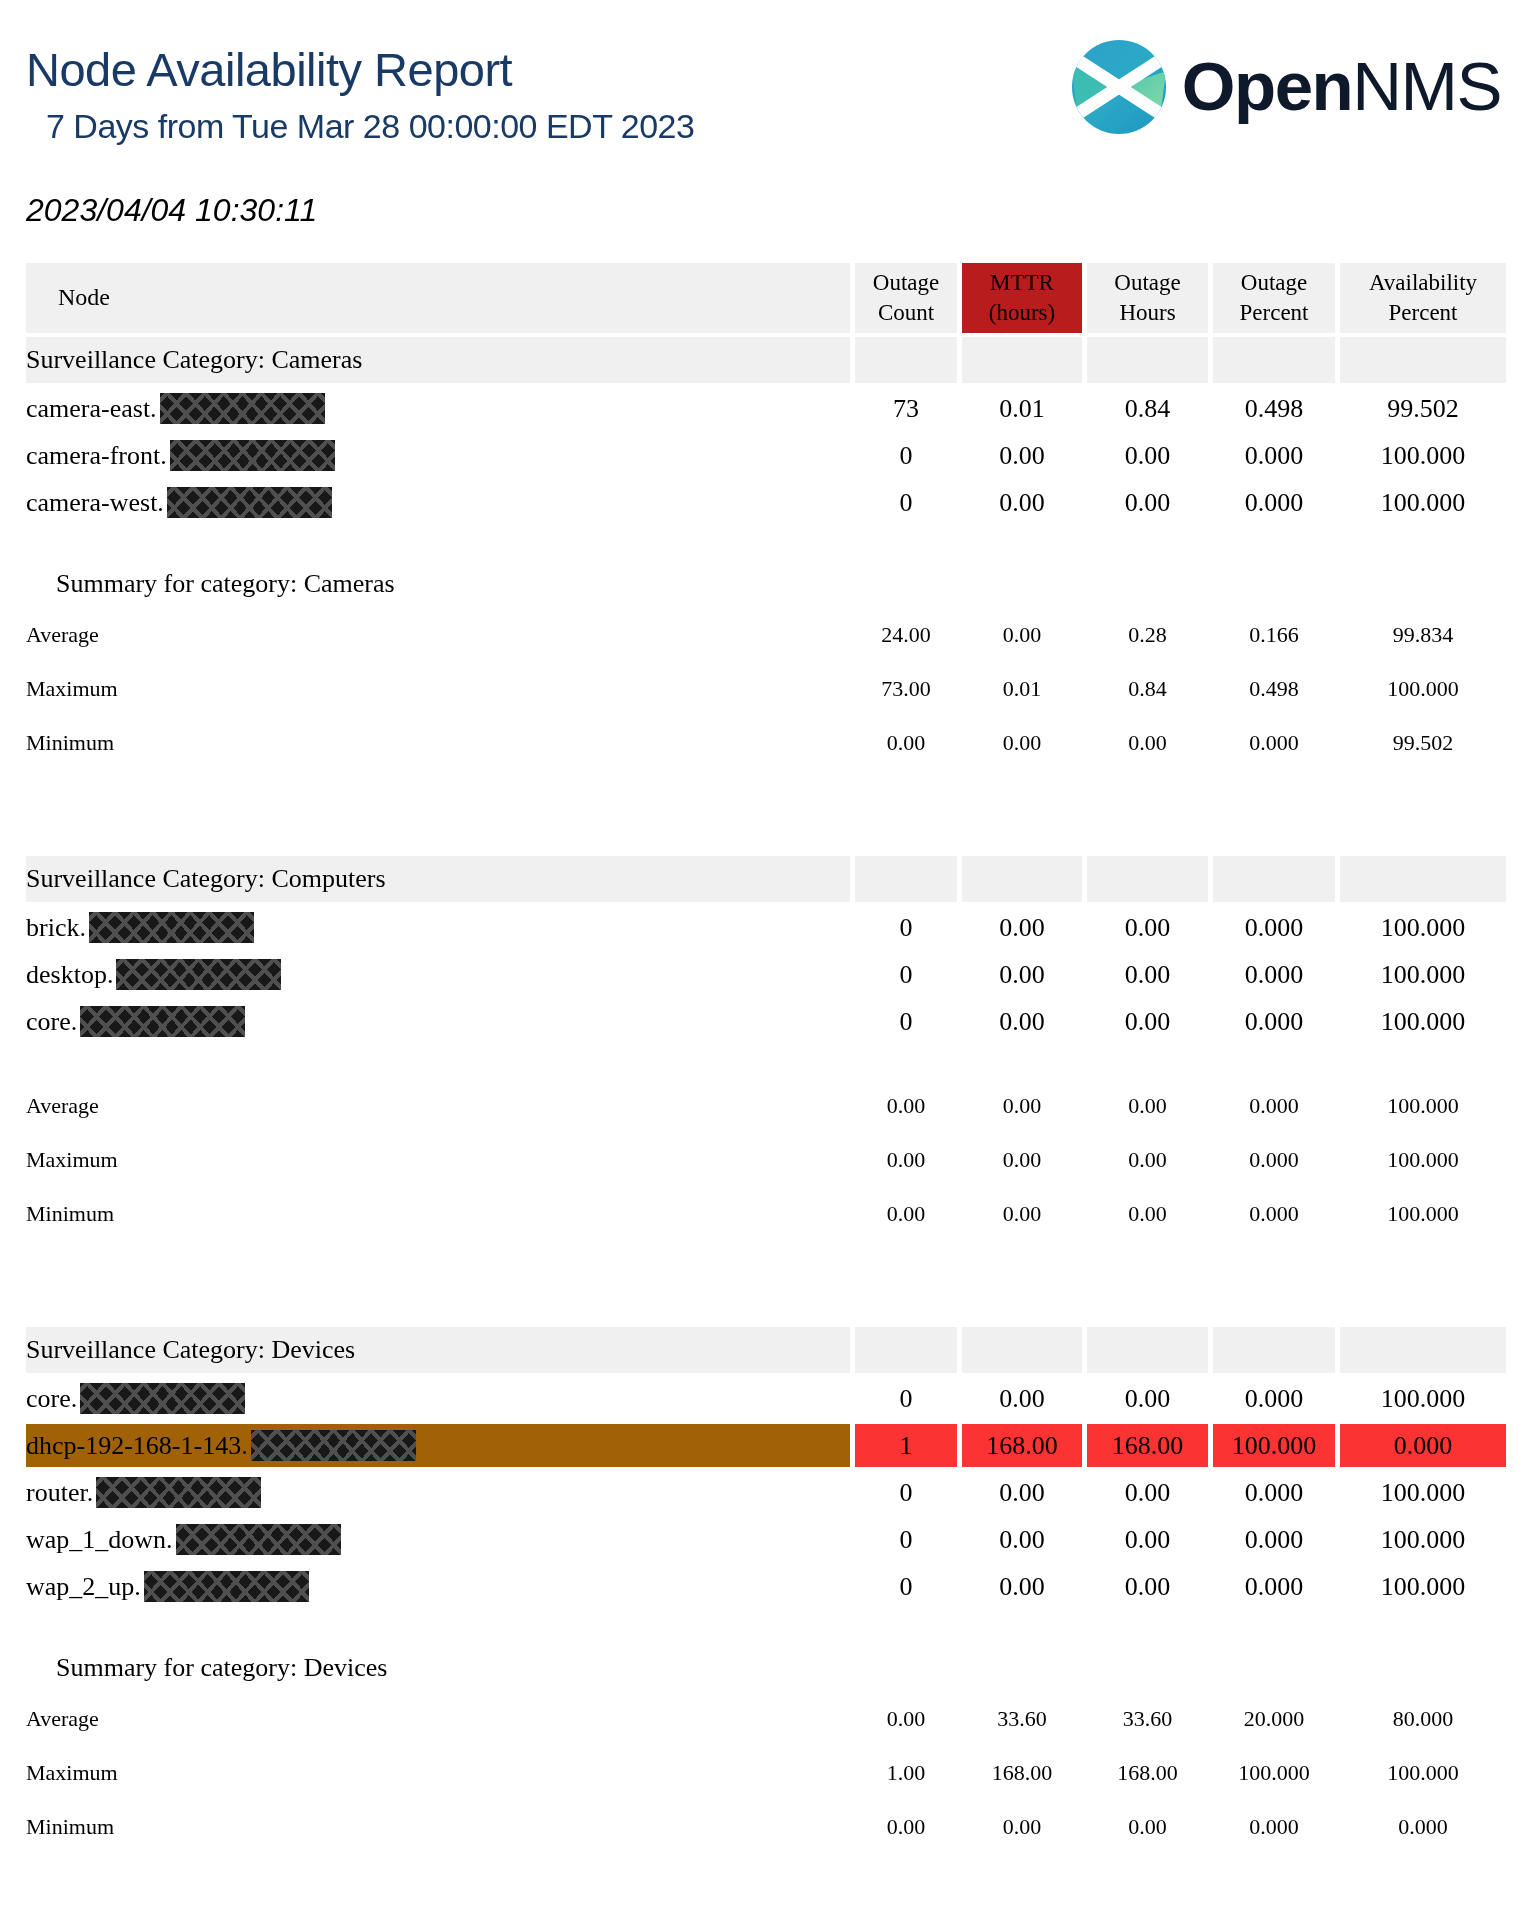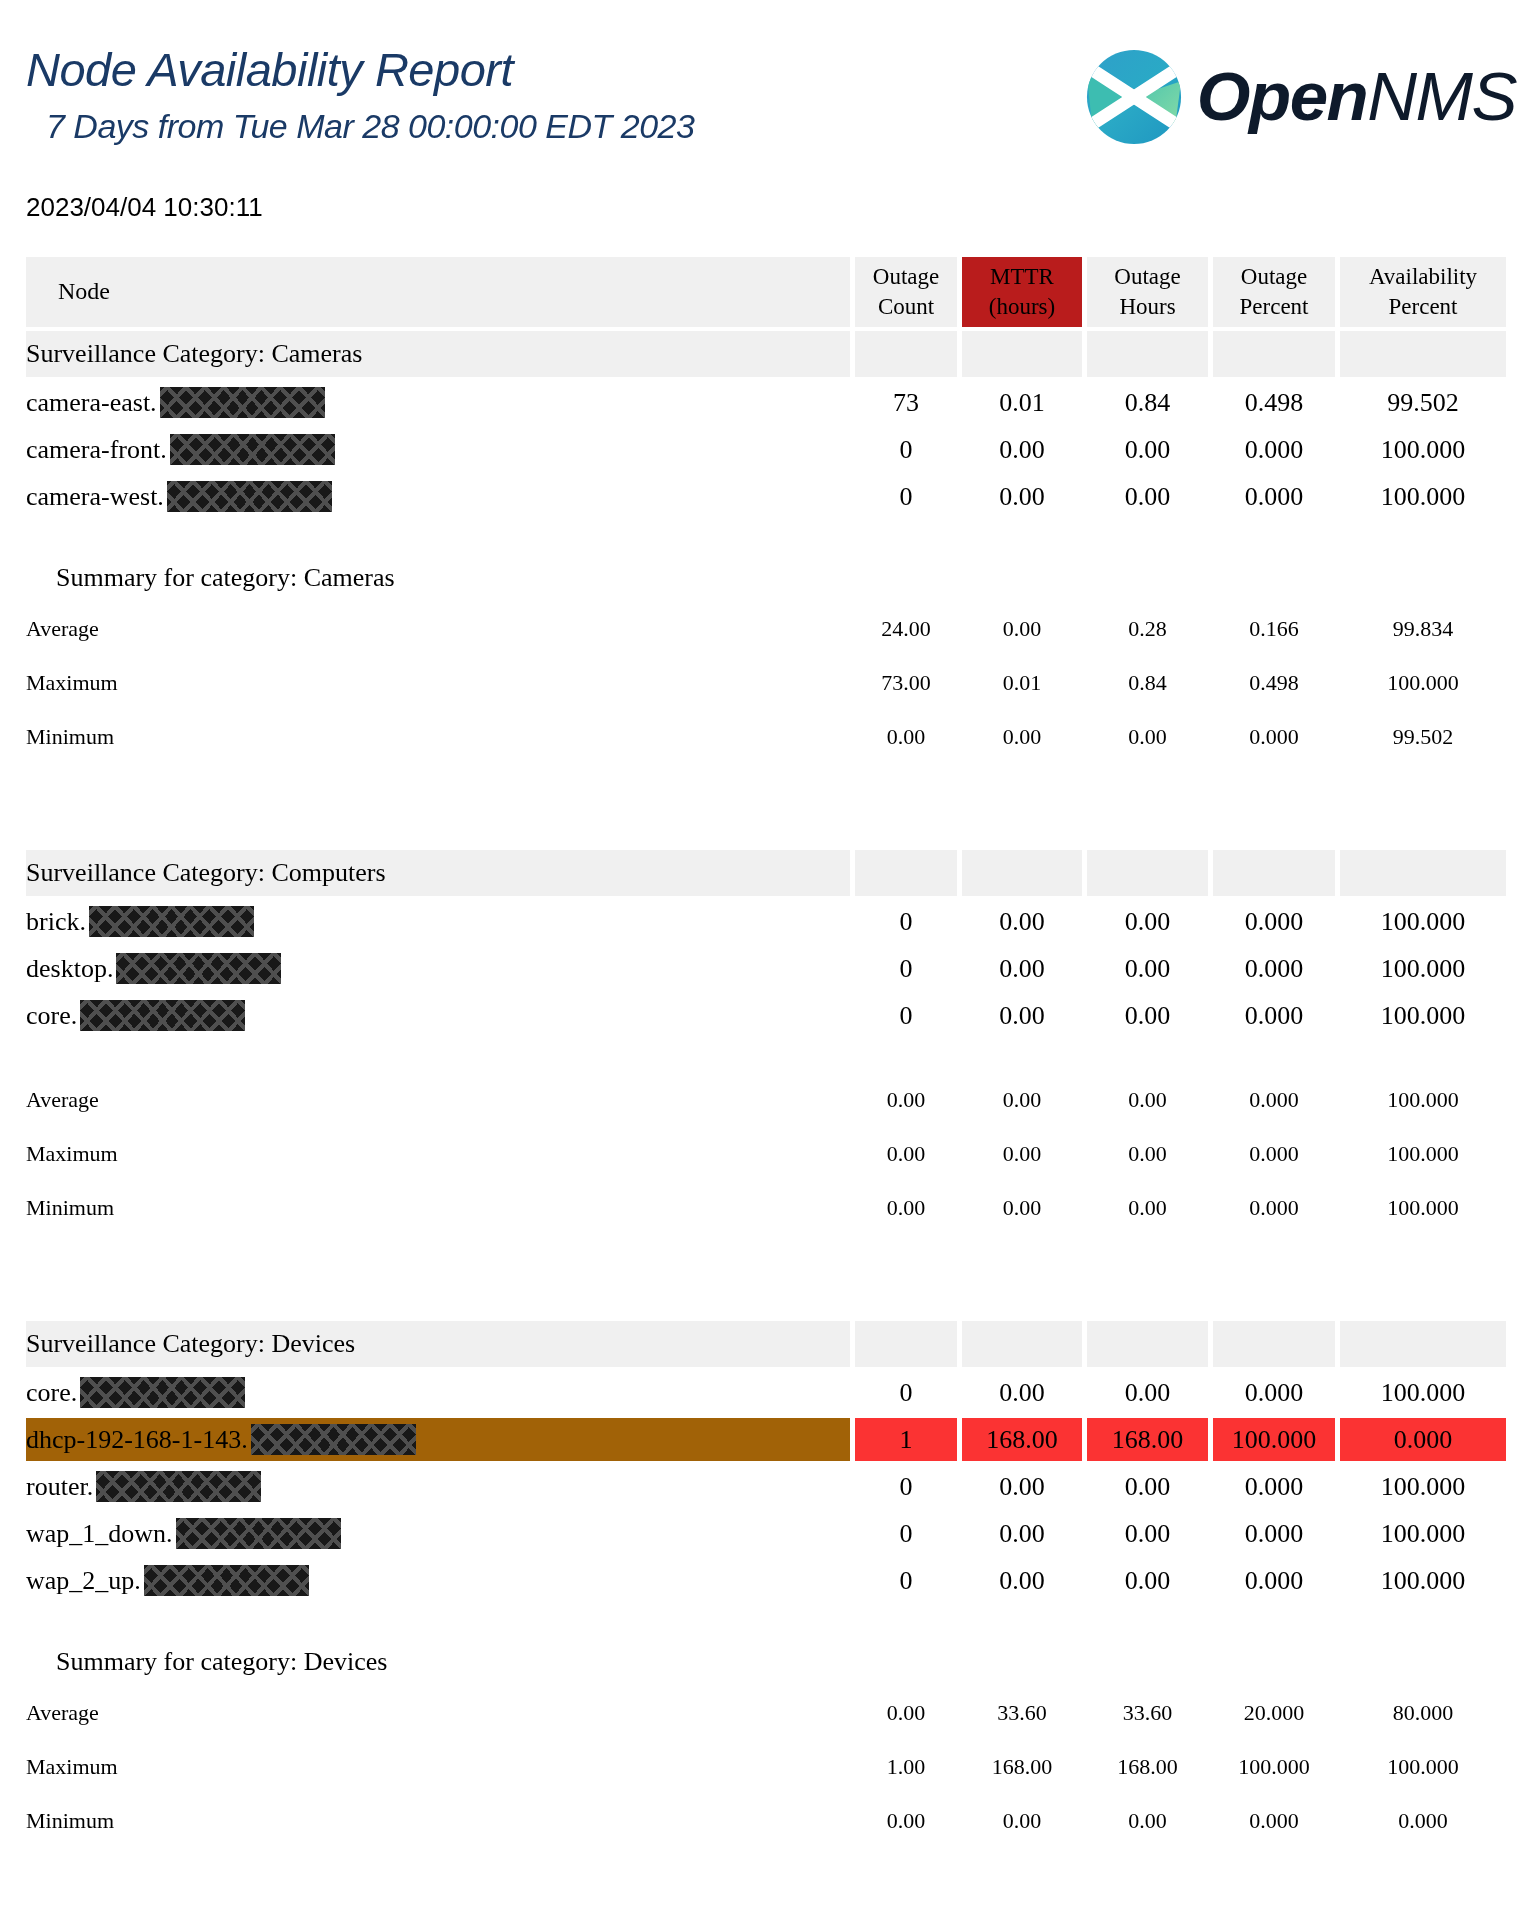--- a/index.html
+++ b/index.html
@@ -6,33 +6,32 @@
   .page{
     position:relative;
     width:1526px;height:1912px;
     background:#ffffff;
     font-family:"Liberation Sans", sans-serif;
     color:#000;
     overflow:hidden;
   }
   
   .header{
-    display:flex;justify-content:space-between;align-items:flex-end;
-    padding:26px 10px 0 26px;
-    font-style:italic;
+    display:flex;justify-content:space-between;align-items:center;
+    padding:26px 25px 0 26px;
   }
   .titles h1{
     font-size:47px;font-weight:400;letter-spacing:-0.5px;
     margin:16px 0 10px 0;
   }
   .titles .subtitle{
     font-size:34px;font-weight:400;margin:0;letter-spacing:-0.5px;
   }
   .timestamp{
-    font-size:26px;margin:46px 0 0 26px;color:#000;
+    font-size:32px;margin:46px 0 0 26px;color:#000;font-style:italic;
   }
   .logo{display:flex;align-items:center;gap:14px;margin-top:2px;}
   .logo svg{width:98px;height:98px;display:block;}
   .logo-text{
     font-size:69px;color:#0e1a2b;letter-spacing:-1.5px;line-height:98px;white-space:nowrap;
   }
   .logo-text .bold{font-weight:700;}
   .logo-text .light{font-weight:400;}
   
   table.report{

